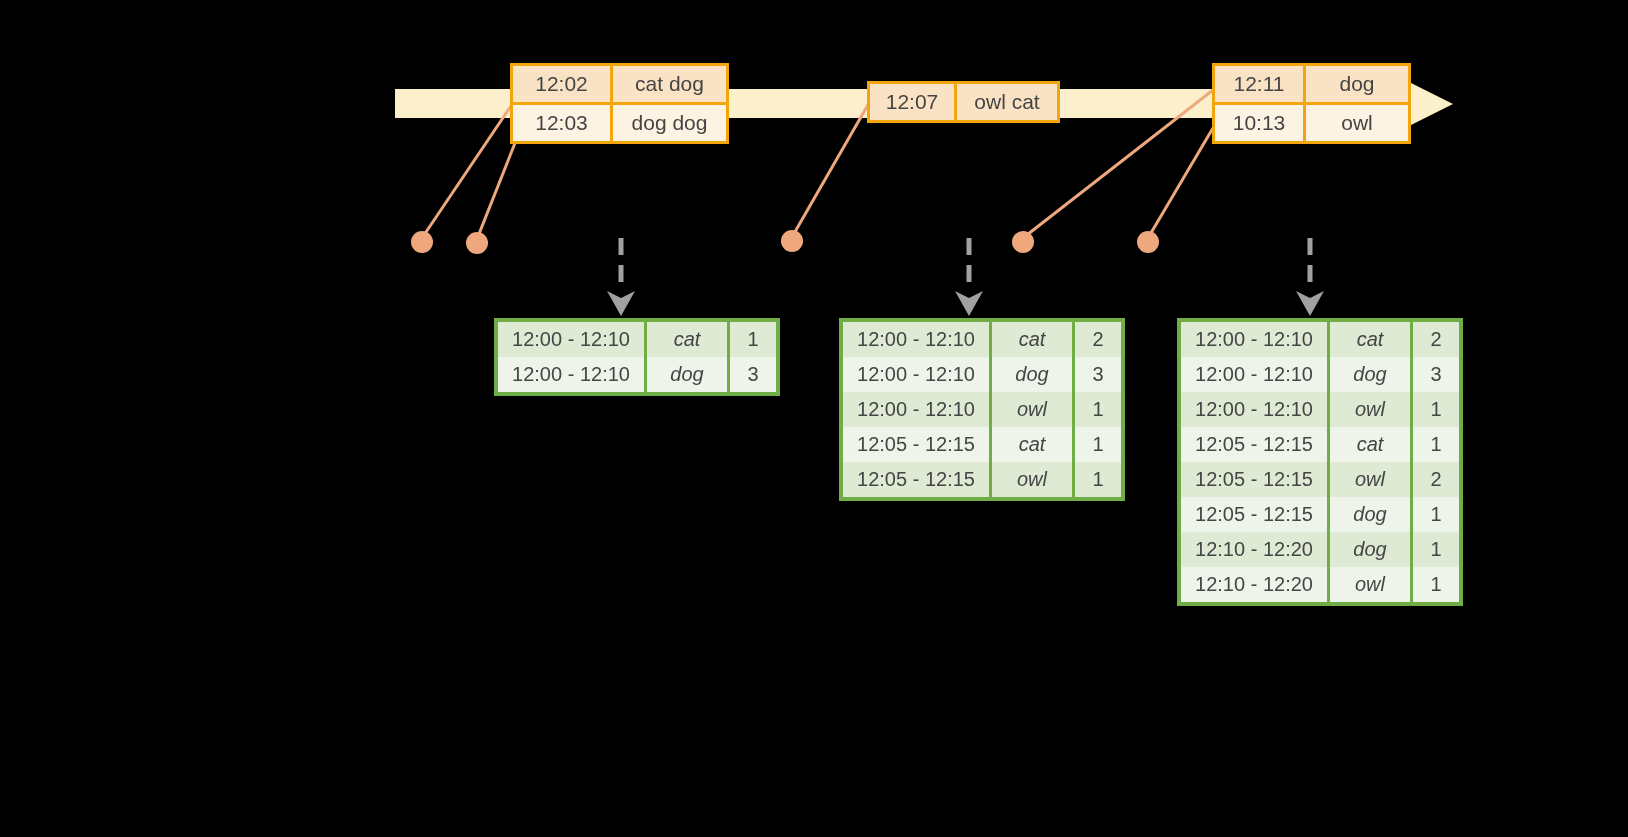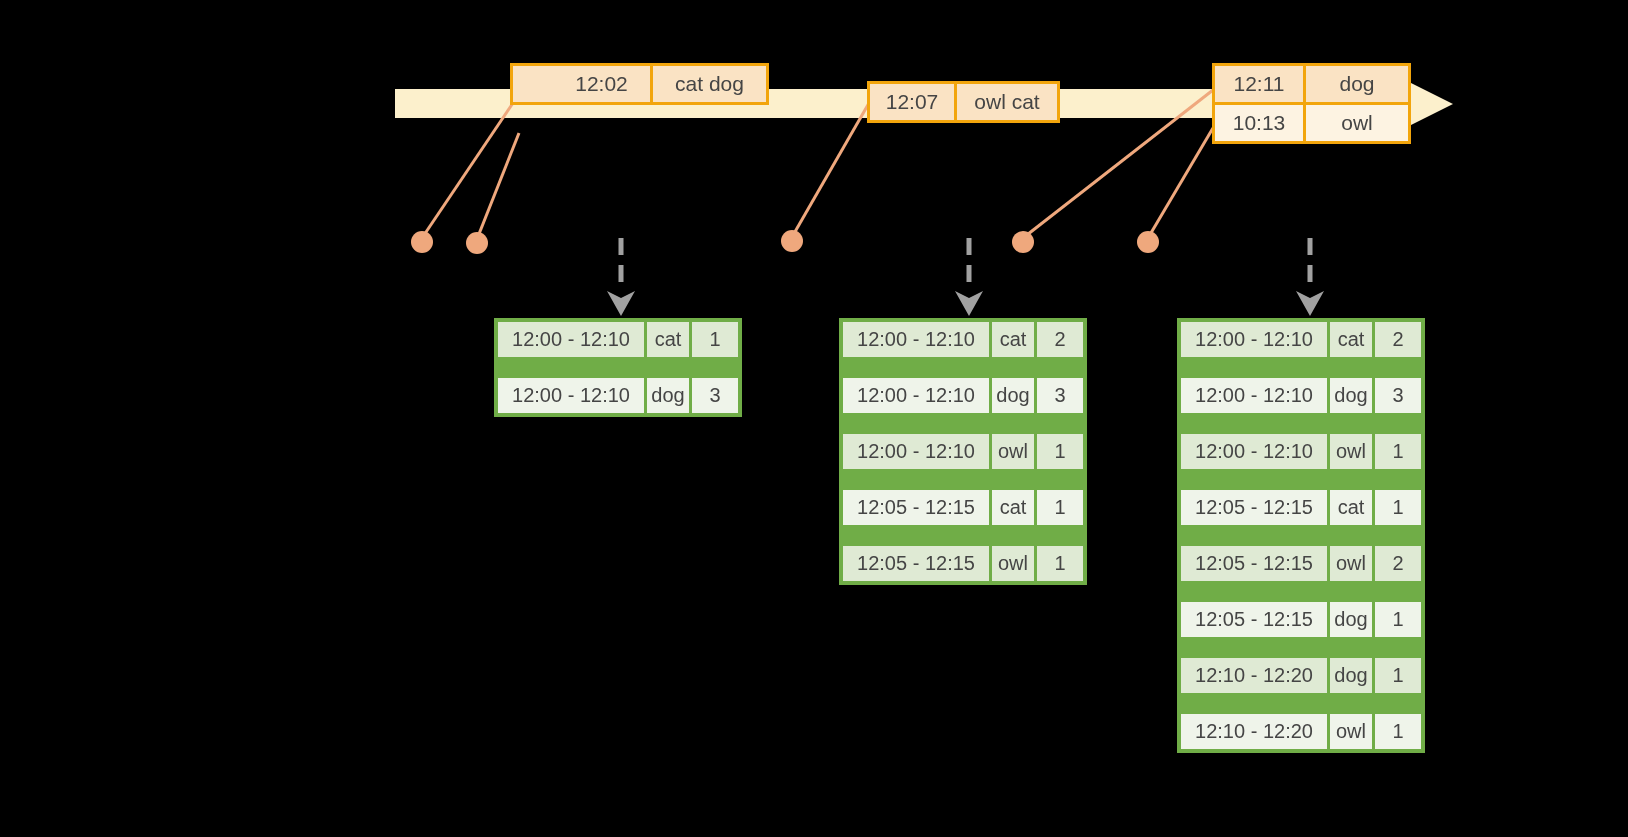--- a/index.html
+++ b/index.html
@@ -30,34 +30,34 @@
     position:absolute; z-index:2; background:var(--event_border);
     padding:3px; display:flex; flex-direction:column; gap:3px;
   }
   .etable .row { display:flex; gap:3px; }
   .etable .cell {
     height:36px; display:flex; align-items:center; justify-content:center;
     font-size:21px; color:var(--text);
   }
   .etable .row:nth-child(odd)  .cell { background:var(--event_row_dark); }
   .etable .row:nth-child(even) .cell { background:var(--event_row_light); }
-  #etable-1 { left:510px; top:63px; }   #etable-1 .c1{width:97px;padding-left:40px;}  #etable-1 .c2{width:113px;}
+  #etable-1 { left:510px; top:63px; }   #etable-1 .c1{width:97px;}  #etable-1 .c2{width:113px;}
   #etable-2 { left:867px; top:81px;text-align:center; }   #etable-2 .c1{width:84px;}  #etable-2 .c2{width:100px;}
   #etable-3 { left:1212px; top:63px; }  #etable-3 .c1{width:88px;}  #etable-3 .c2{width:102px;}
   
   .gtable {
     position:absolute; z-index:2; background:var(--result_border);
-    padding:4px; display:flex; flex-direction:column; gap:21px;
+    padding:4px; display:flex; flex-direction:column; gap:0;
   }
   .gtable .row { display:flex; gap:3px; }
   .gtable .cell {
     height:35px; display:flex; align-items:center; justify-content:center;
     font-size:20px; color:var(--text);
   }
-  .gtable .c1{width:146px;} .gtable .c2{width:42px;} .gtable .c3{width:46px;}
+  .gtable .c1{width:146px;} .gtable .c2{width:80px;font-style:italic;} .gtable .c3{width:46px;}
   .gtable .row:nth-child(odd)  .cell { background:var(--result_row_dark); }
   .gtable .row:nth-child(even) .cell { background:var(--result_row_light); }
   #gtable-1 { left:494px;  top:318px; }
   #gtable-2 { left:839px;  top:318px; }
   #gtable-3 { left:1177px; top:318px; }
 </style>
 </head>
 <body>
 
 <div id="canvas">
@@ -83,20 +83,24 @@
     <polygon class="trigger-head" points="955,291 969,316 983,291 969,298"></polygon>
     <line class="trigger-line" x1="1310" y1="238" x2="1310" y2="291"></line>
     <polygon class="trigger-head" points="1296,291 1310,316 1324,291 1310,298"></polygon>
   </svg>
 
   <div id="etable-1" class="etable">
     <div class="row">
       <div class="cell c1">12:02</div>
       <div class="cell c2">cat dog</div>
     </div>
+    <div class="row">
+      <div class="cell c1">12:03</div>
+      <div class="cell c2">dog dog</div>
+    </div>
   </div>
 
   <div id="etable-2" class="etable">
     <div class="row">
       <div class="cell c1">12:07</div>
       <div class="cell c2">owl cat</div>
     </div>
   </div>
 
   <div id="etable-3" class="etable">

